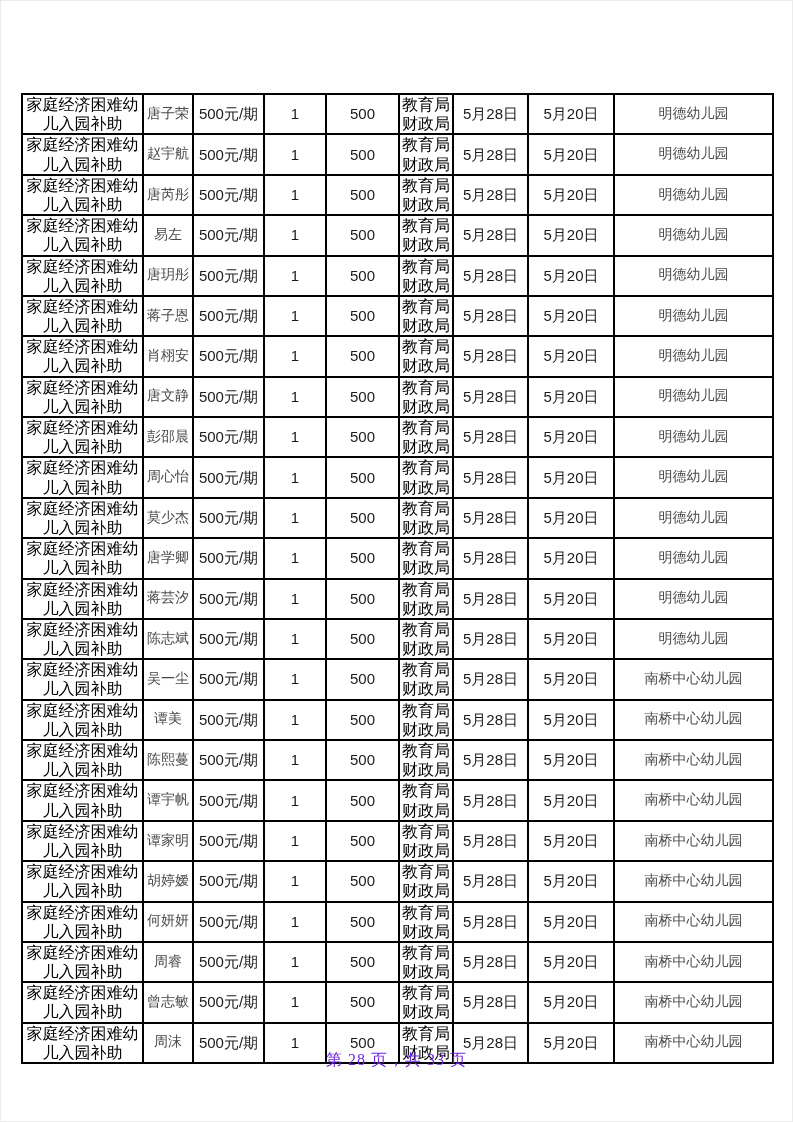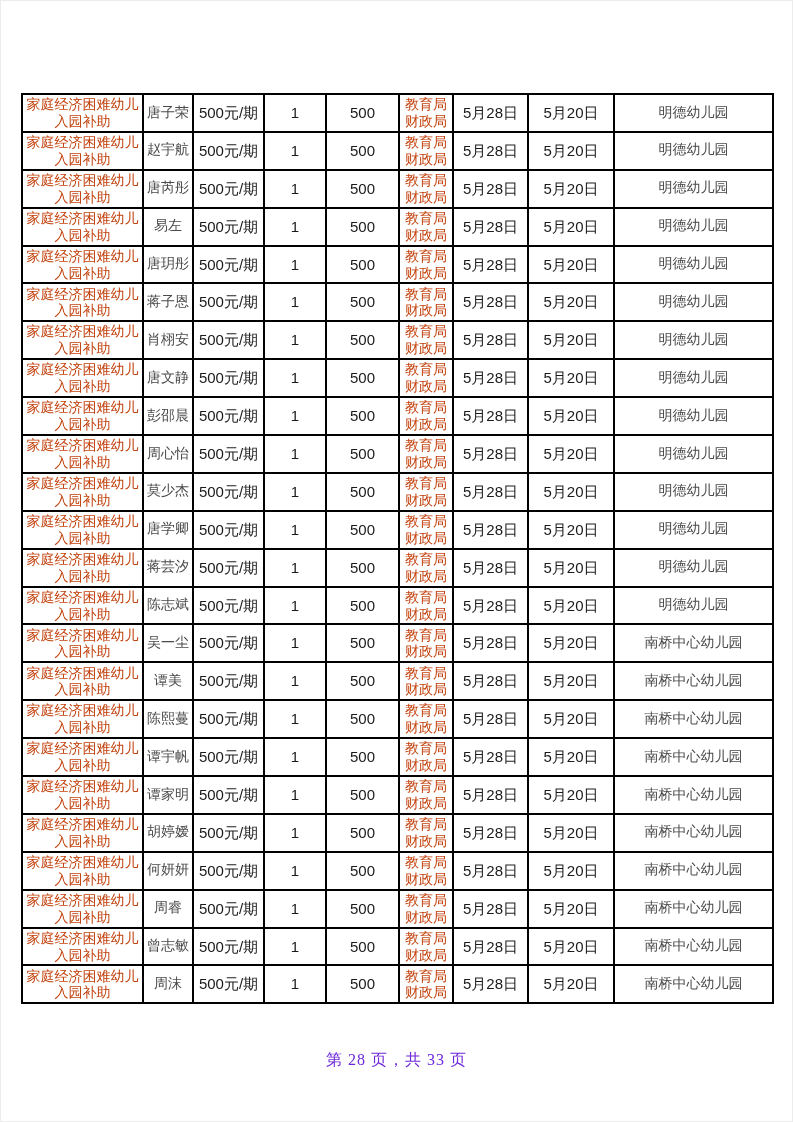--- a/index.html
+++ b/index.html
@@ -31,22 +31,22 @@
     vertical-align: middle;
     overflow: hidden;
     word-break: break-all;
     line-height: 1.2;
   }
   table.subsidy-table tr {
     height: 37.9px;
   }
   td.c-sans {
     font-family: "Liberation Sans", "DejaVu Sans", sans-serif;
-    color: #c2410c;
-    font-size: 14px;
+    color: #000000;
+    font-size: 16px;
   }
   td.c-num {
     font-family: "Liberation Sans", "DejaVu Sans", sans-serif;
     color: #1a1a1a;
     font-size: 15px;
   }
   td.c-serif {
     font-family: "Liberation Serif", "DejaVu Serif", serif;
     color: #4a4a4a;
     font-size: 14px;

